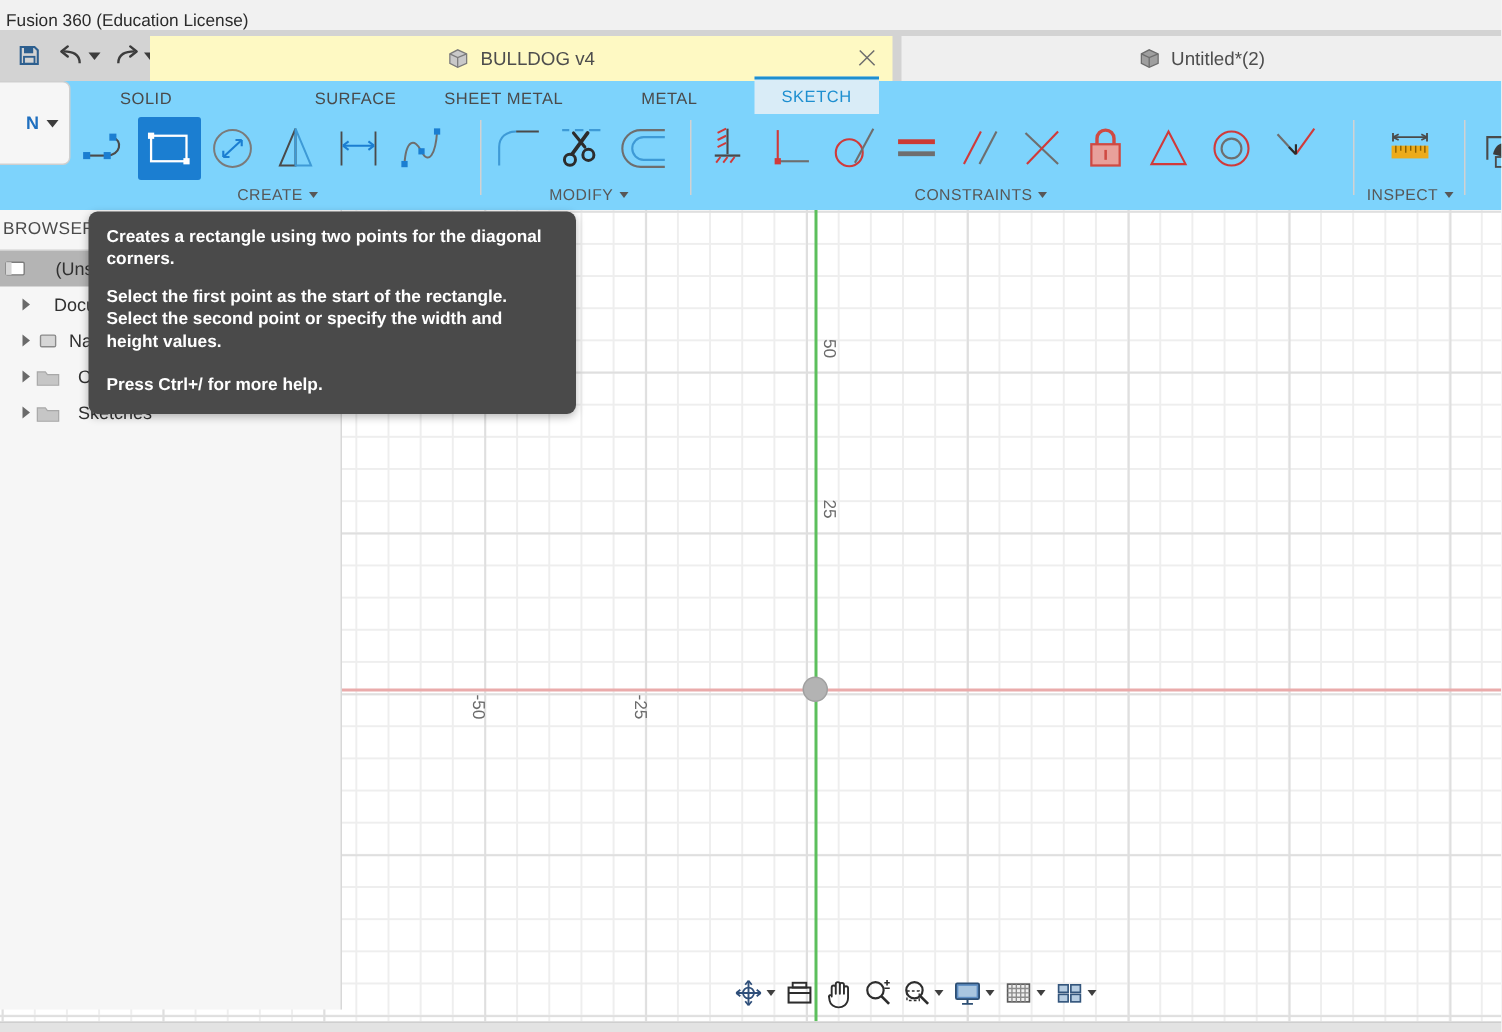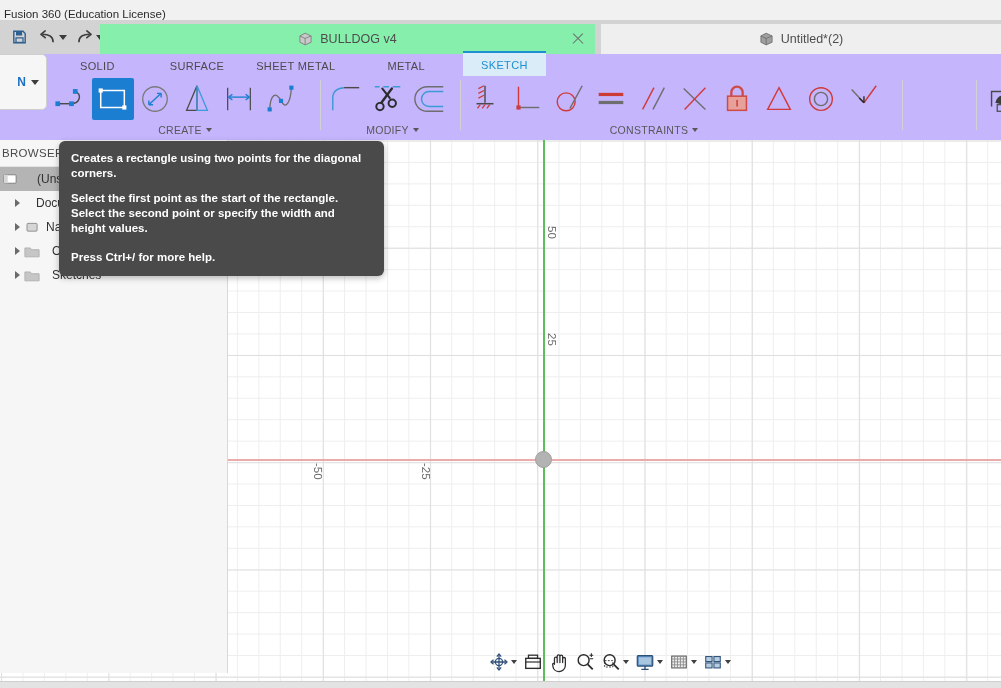--- a/index.html
+++ b/index.html
@@ -61,21 +61,21 @@
     width: 0; height: 0;
     border-left: 4px solid transparent;
     border-right: 4px solid transparent;
     border-top: 5px solid #3c3c3c;
   }
 
   .doc-tab {
     position: absolute;
     top: 4px;
     height: 30px;
-    background: #86efac;
+    background: #fef9c3;
     display: flex;
     align-items: center;
     justify-content: center;
     cursor: pointer;
   }
   .doc-tab.active-tab {
     background: #efefef;
   }
   .doc-tab-inner {
     display: flex;
@@ -107,21 +107,21 @@
   .doc-tab-close::after  { transform: rotate(-45deg); }
 
   
   .cube-ico { width: 15px; height: 14px; display:block; }
 
   
   .ribbon {
     position: absolute;
     left: 0; top: 54px;
     width: 1001px; height: 86px;
-    background: #c4b5fd;
+    background: #7dd3fc;
   }
   .ribbon-tabs {
     position: absolute;
     left: 0; top: 0;
     height: 22px;
     width: 1001px;
     display: flex;
     align-items: flex-end;
   }
   .ribbon-tab {
@@ -480,21 +480,21 @@
         <span class="doc-tab-label">Untitled*(2)</span>
       </div>
     </div>
   </div>
 
   <div class="ribbon">
 
     <div class="ribbon-tabs">
       <div style="width:64px"></div>
       <div class="ribbon-tab" style="margin-left:10px">SOLID</div>
-      <div class="ribbon-tab" style="margin-left:43px">SURFACE</div>
+      <div class="ribbon-tab" style="margin-left:83px">SURFACE</div>
       <div class="ribbon-tab" style="margin-left:20px">SHEET METAL</div>
       <div class="ribbon-tab" style="margin-left:40px">METAL</div>
       <div class="ribbon-tab sel" style="margin-left:32px; padding-left:18px; padding-right:18px;">SKETCH</div>
     </div>
 
     <div class="left-stub">
       <span class="left-stub-label">N</span>
       <span class="caret-dn"></span>
     </div>
 
@@ -657,20 +657,37 @@
           </div>
         </div>
         <div class="panel-title" style="left:120px; right:auto; width:140px;">
           <span>CONSTRAINTS</span>
           <span class="caret-sm"></span>
         </div>
       </div>
 
       <div class="vdiv" style="left:902px;"></div>
 
+      <div class="panel" style="left:906px; width:68px;">
+        <div class="panel-icons" style="justify-content:center;">
+          <div class="tool">
+            <svg width="38" height="34" viewBox="0 0 40 36">
+              <path d="M8 10 L32 10" stroke="#4a4a4a" stroke-width="1.3" fill="none"></path>
+              <path d="M8 7 L8 13 M32 7 L32 13" stroke="#4a4a4a" stroke-width="1.3" fill="none"></path>
+              <path d="M8 10 L12 8 M8 10 L12 12 M32 10 L28 8 M32 10 L28 12" stroke="#4a4a4a" stroke-width="1.2" fill="none"></path>
+              <rect x="7" y="16" width="26" height="9" fill="#edab1a"></rect>
+              <path d="M10 16 L10 21 M13.5 16 L13.5 19.5 M17 16 L17 21 M20.5 16 L20.5 19.5 M24 16 L24 21 M27.5 16 L27.5 19.5 M30.5 16 L30.5 21" stroke="#8a5f00" stroke-width="1" fill="none"></path>
+            </svg>
+          </div>
+        </div>
+        <div class="panel-title">
+          <span>INSPECT</span>
+          <span class="caret-sm"></span>
+        </div>
+      </div>
 
       <div class="vdiv" style="left:976px;"></div>
 
       <div class="panel" style="left:980px; width:44px;">
         <div class="panel-icons">
           <div class="tool">
             <svg width="38" height="34" viewBox="0 0 40 36">
               <path d="M10 26 L10 10 L26 10" fill="none" stroke="#4a4a4a" stroke-width="1.5"></path>
               <path d="M14 22 C16 14 22 12 27 18 L22 24 Z" fill="#3c3c3c"></path>
               <rect x="16" y="24" width="13" height="7" fill="none" stroke="#4a4a4a" stroke-width="1.3"></rect>

